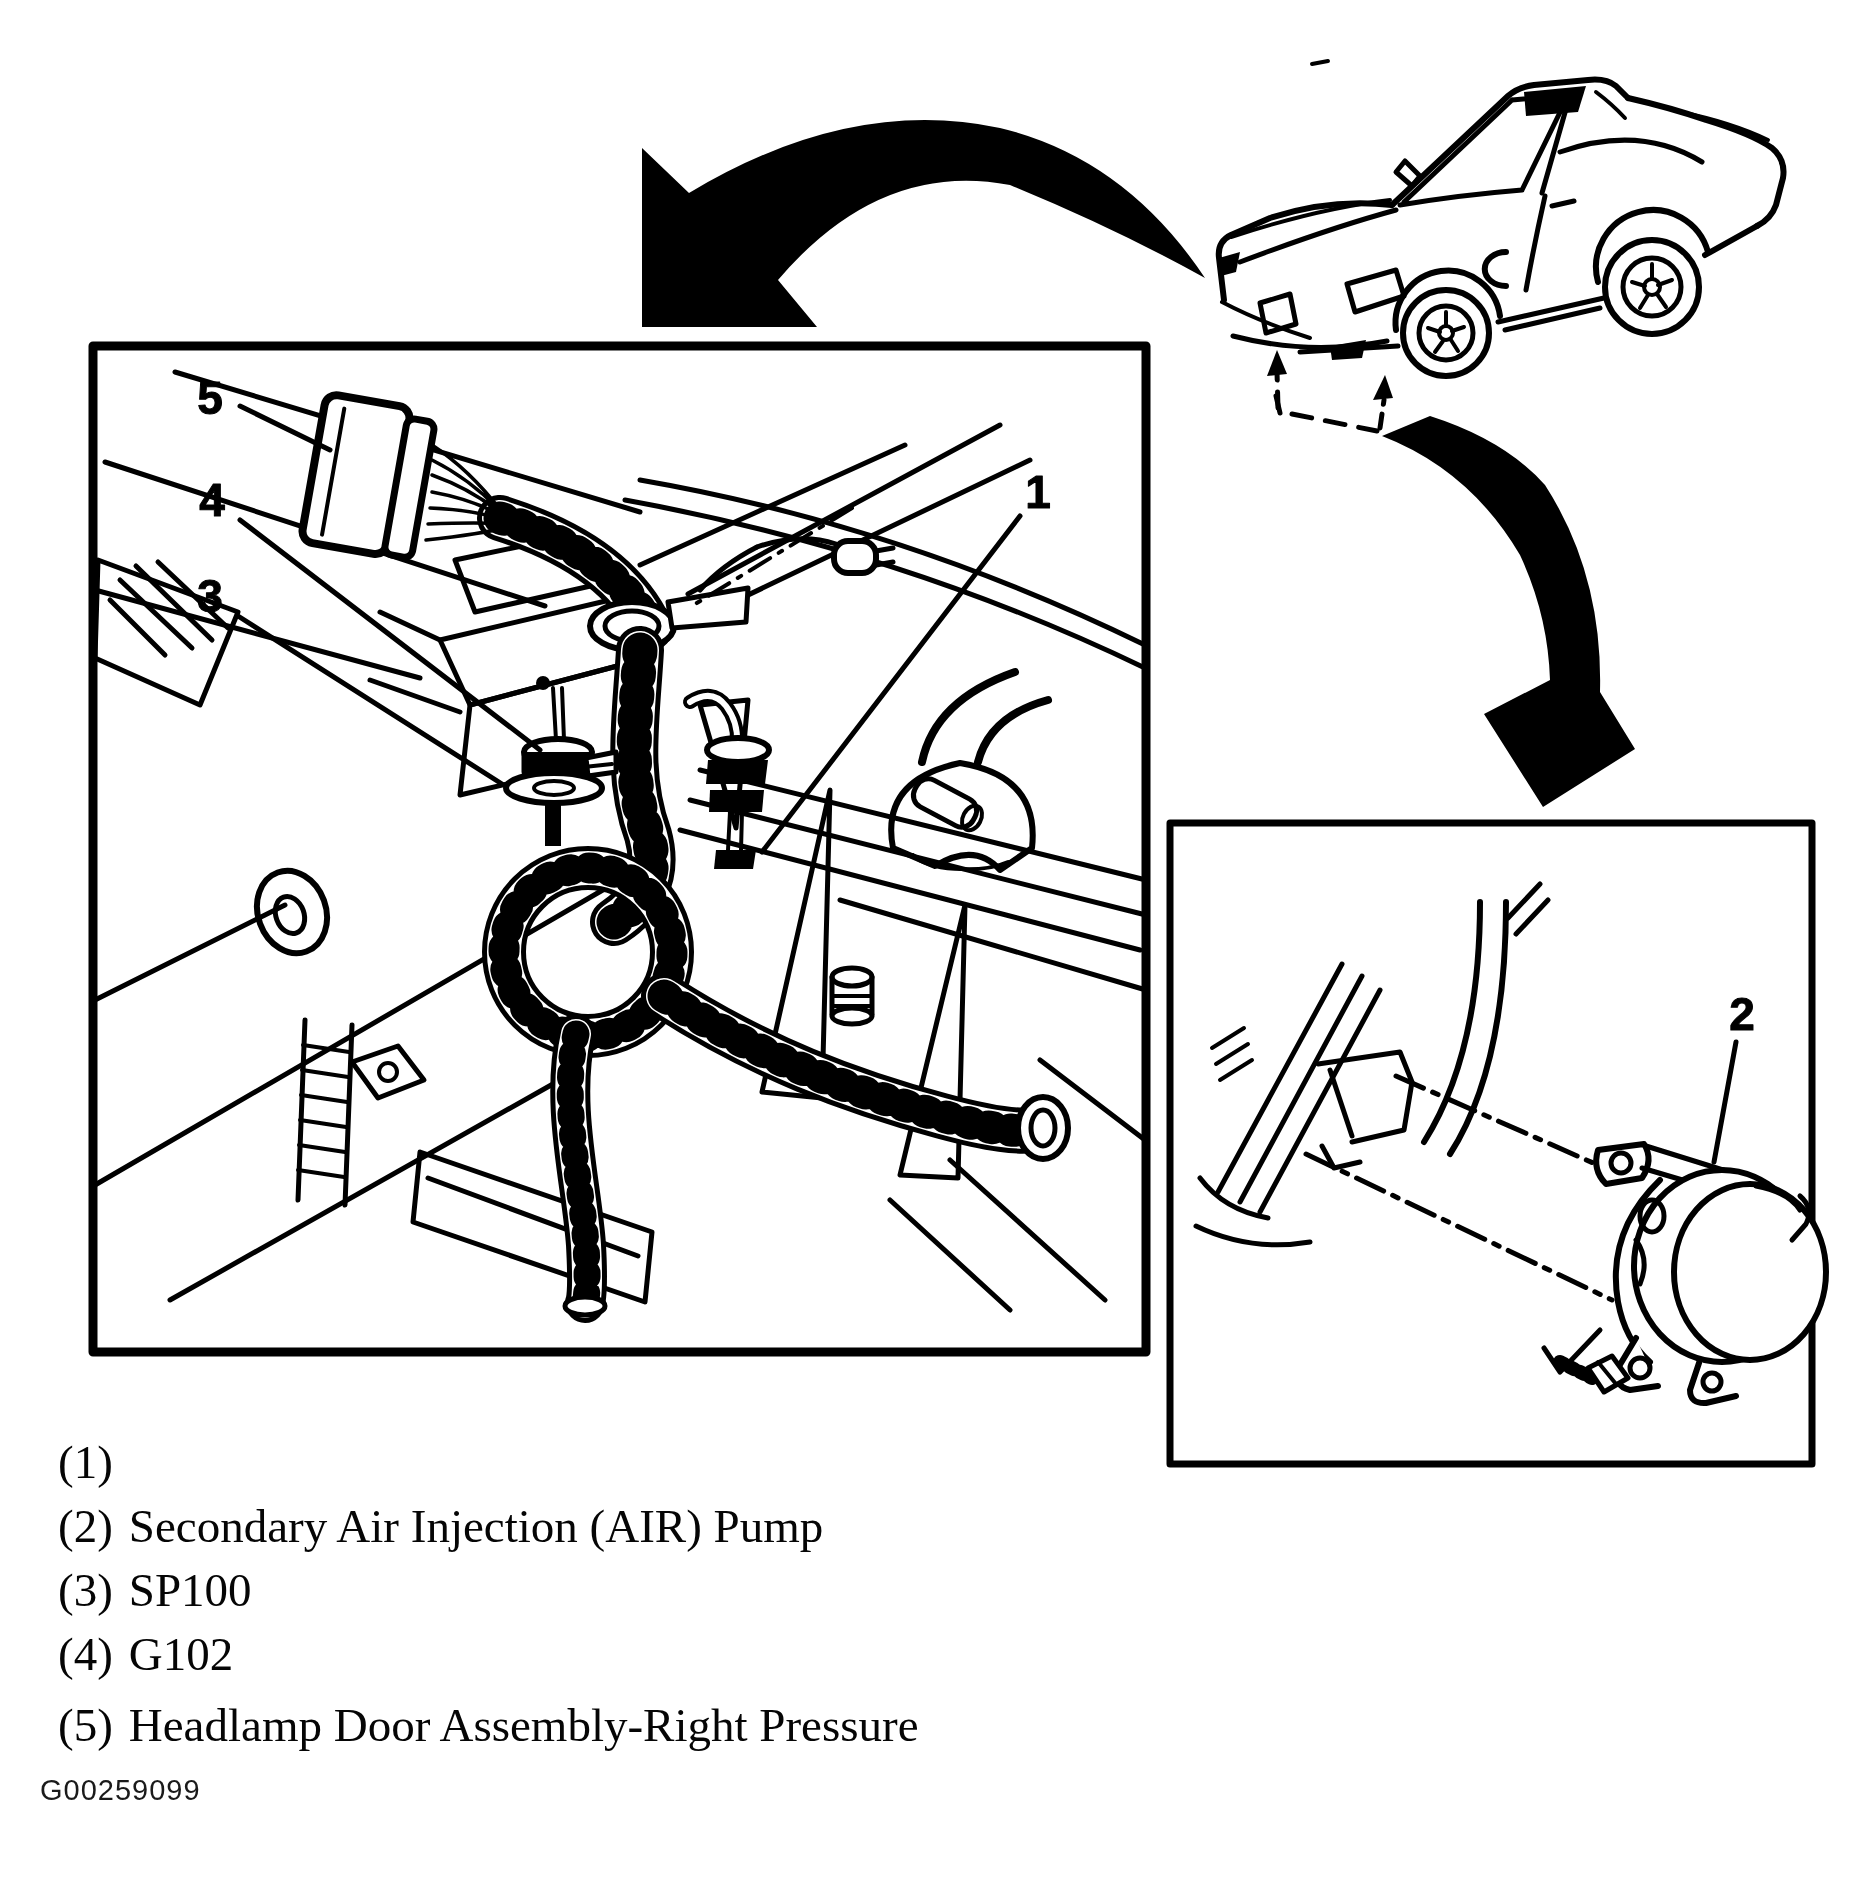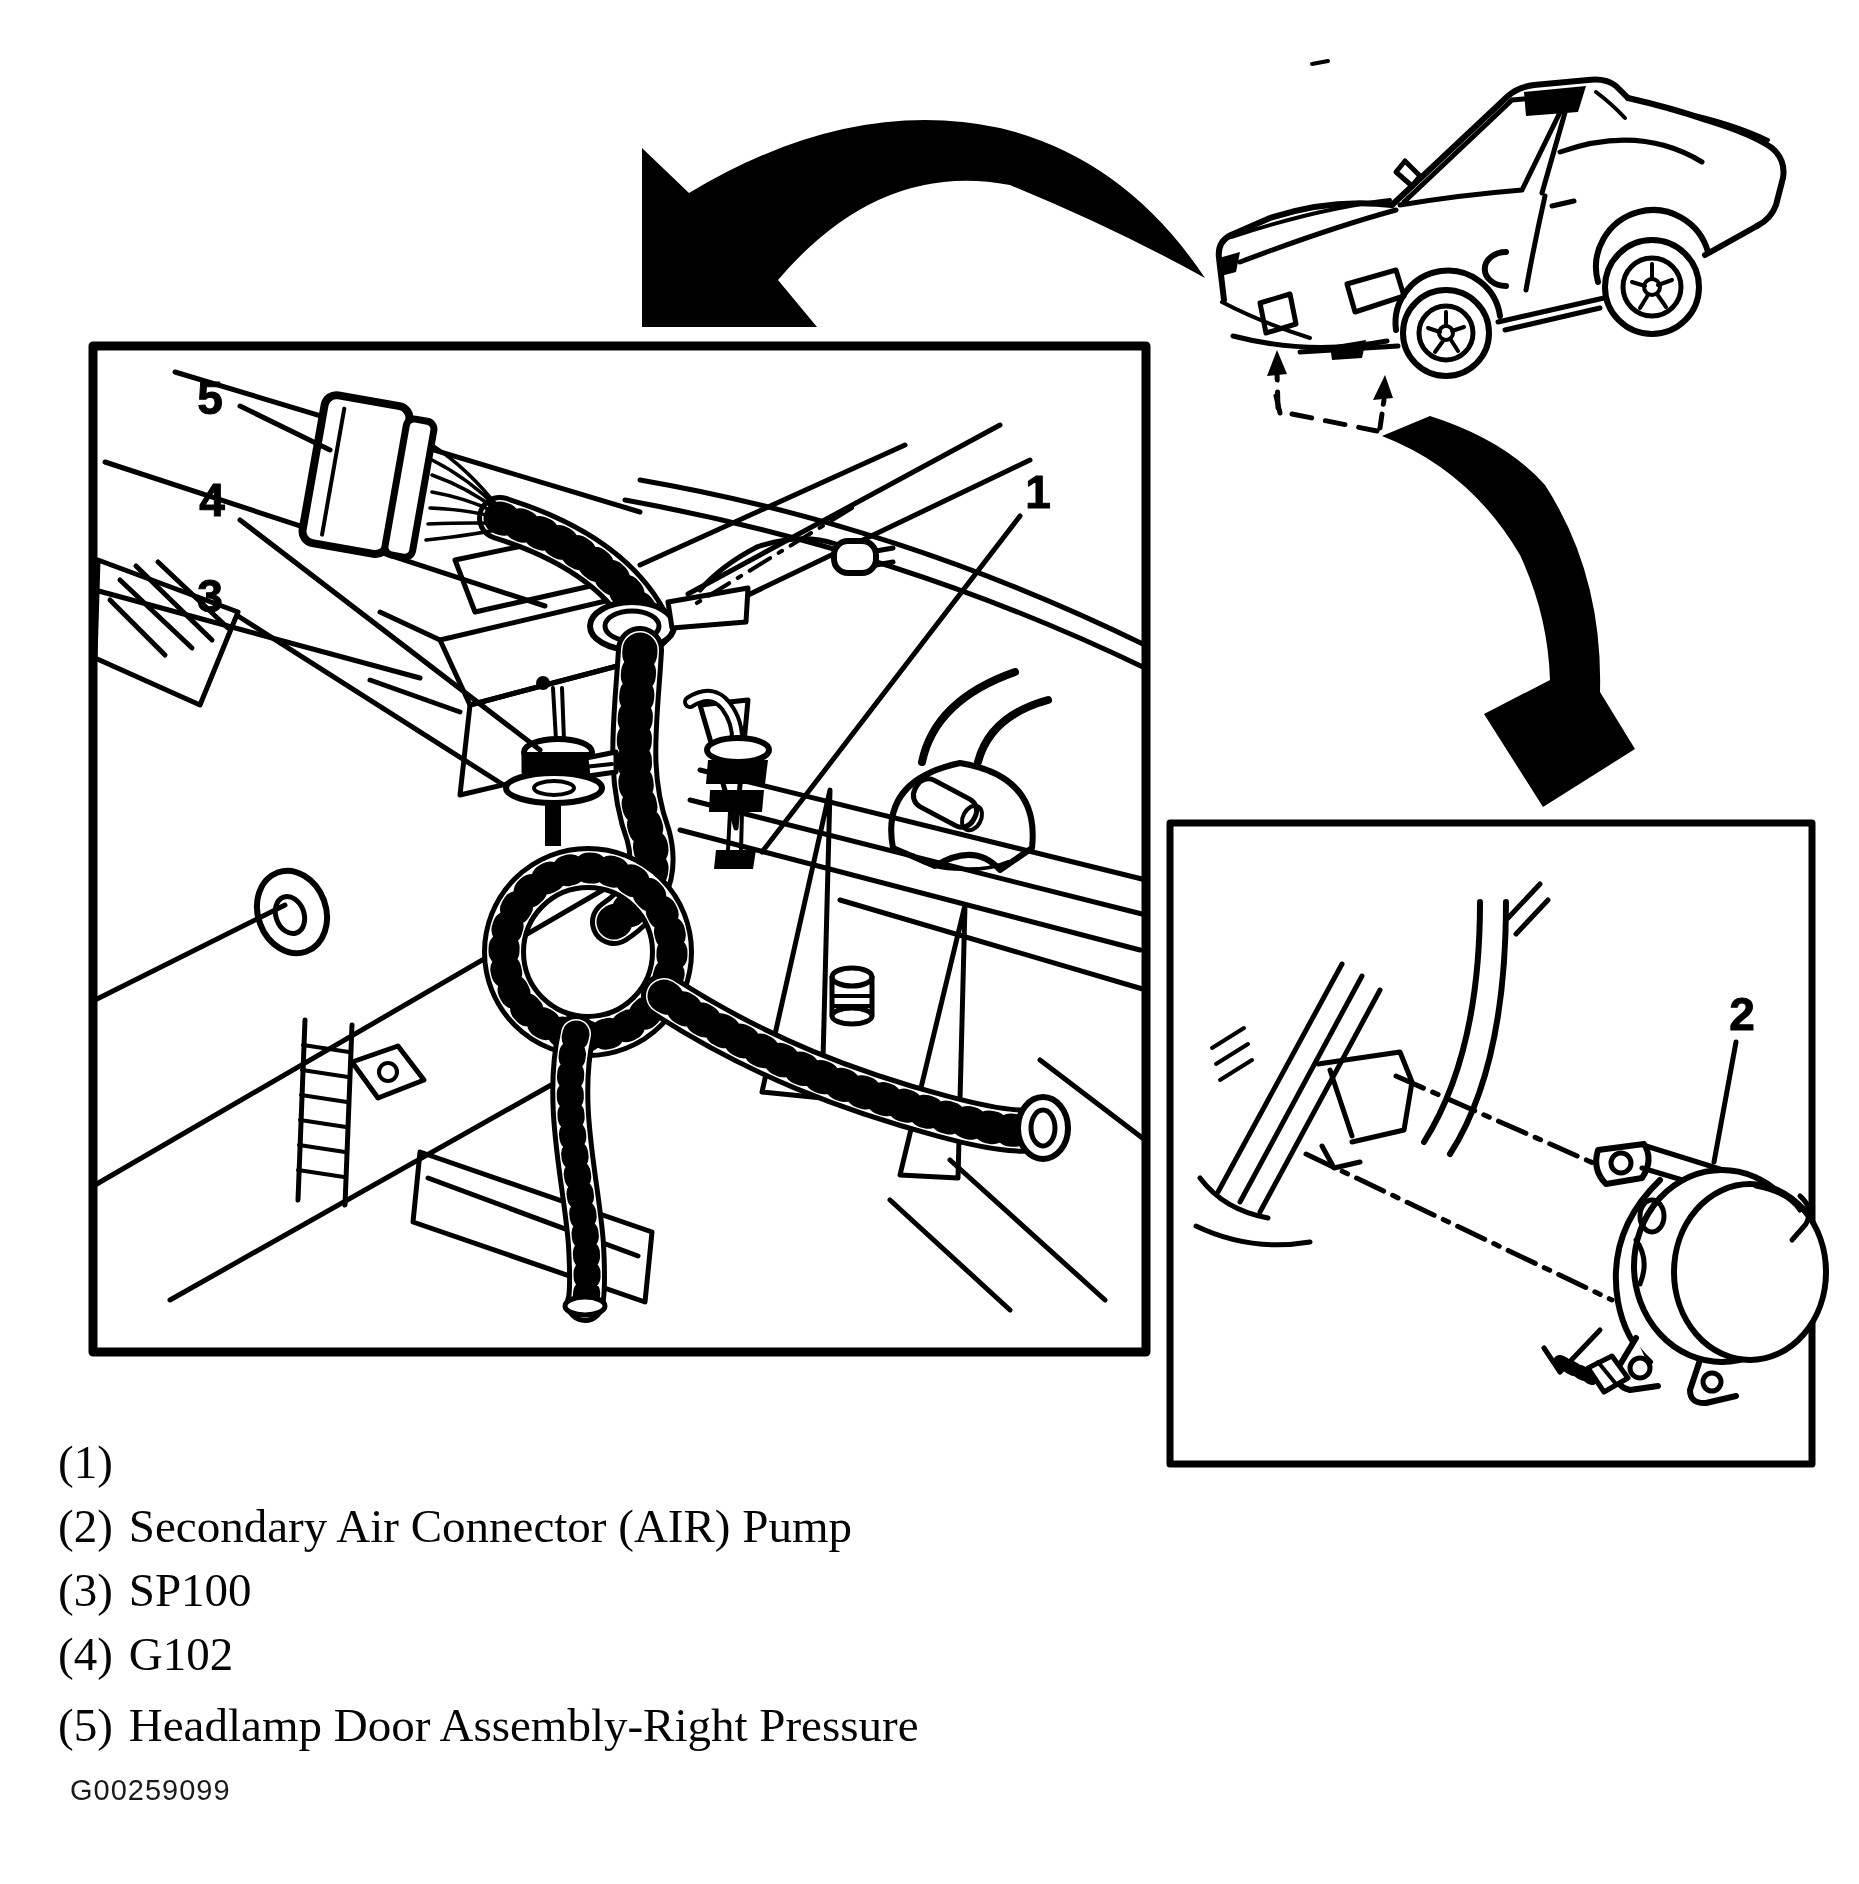--- a/index.html
+++ b/index.html
@@ -4,21 +4,21 @@
 <style>
   html,body{margin:0;padding:0;background:#e8e8e8;}
   #stage{position:relative;width:1859px;height:1884px;background:#ffffff;overflow:hidden;
          font-family:"Liberation Serif", serif;}
   #lineart{position:absolute;left:0;top:0;}
   .callout-num{font-family:"Liberation Sans", sans-serif;font-size:46px;font-weight:600;fill:#000;}
   #legend{position:absolute;left:58px;top:1430px;color:#050505;}
   .legend-row{display:flex;gap:16px;font-size:47px;line-height:64px;white-space:nowrap;}
   .legend-row.last{margin-top:7px;}
   #figure-code{position:absolute;left:40px;top:1774px;color:#1a1a1a;
-               font-family:"Liberation Sans", sans-serif;font-size:29px;letter-spacing:1px;margin-left:30px;}
+               font-family:"Liberation Sans", sans-serif;font-size:29px;letter-spacing:1px;}
   svg *{vector-effect:none;}
 </style>
 </head>
 <body>
 
 <div id="stage" style="background: rgb(255, 255, 255);">
 
 <svg id="lineart" width="1859" height="1884" viewBox="0 0 1859 1884" fill="none" stroke="#000" stroke-linecap="round" stroke-linejoin="round">
 
   <g>
@@ -290,21 +290,21 @@
     <path d="M1736,1042 L1714,1162" stroke-width="5"></path>
   </g>
 </svg>
 
   <div id="legend">
     <div class="legend-row">
       <span>(1)</span>
     </div>
     <div class="legend-row">
       <span>(2)</span>
-      <span>Secondary Air Connector (AIR) Pump</span>
+      <span>Secondary Air Injection (AIR) Pump</span>
     </div>
     <div class="legend-row">
       <span>(3)</span>
       <span>SP100</span>
     </div>
     <div class="legend-row">
       <span>(4)</span>
       <span>G102</span>
     </div>
     <div class="legend-row last">

